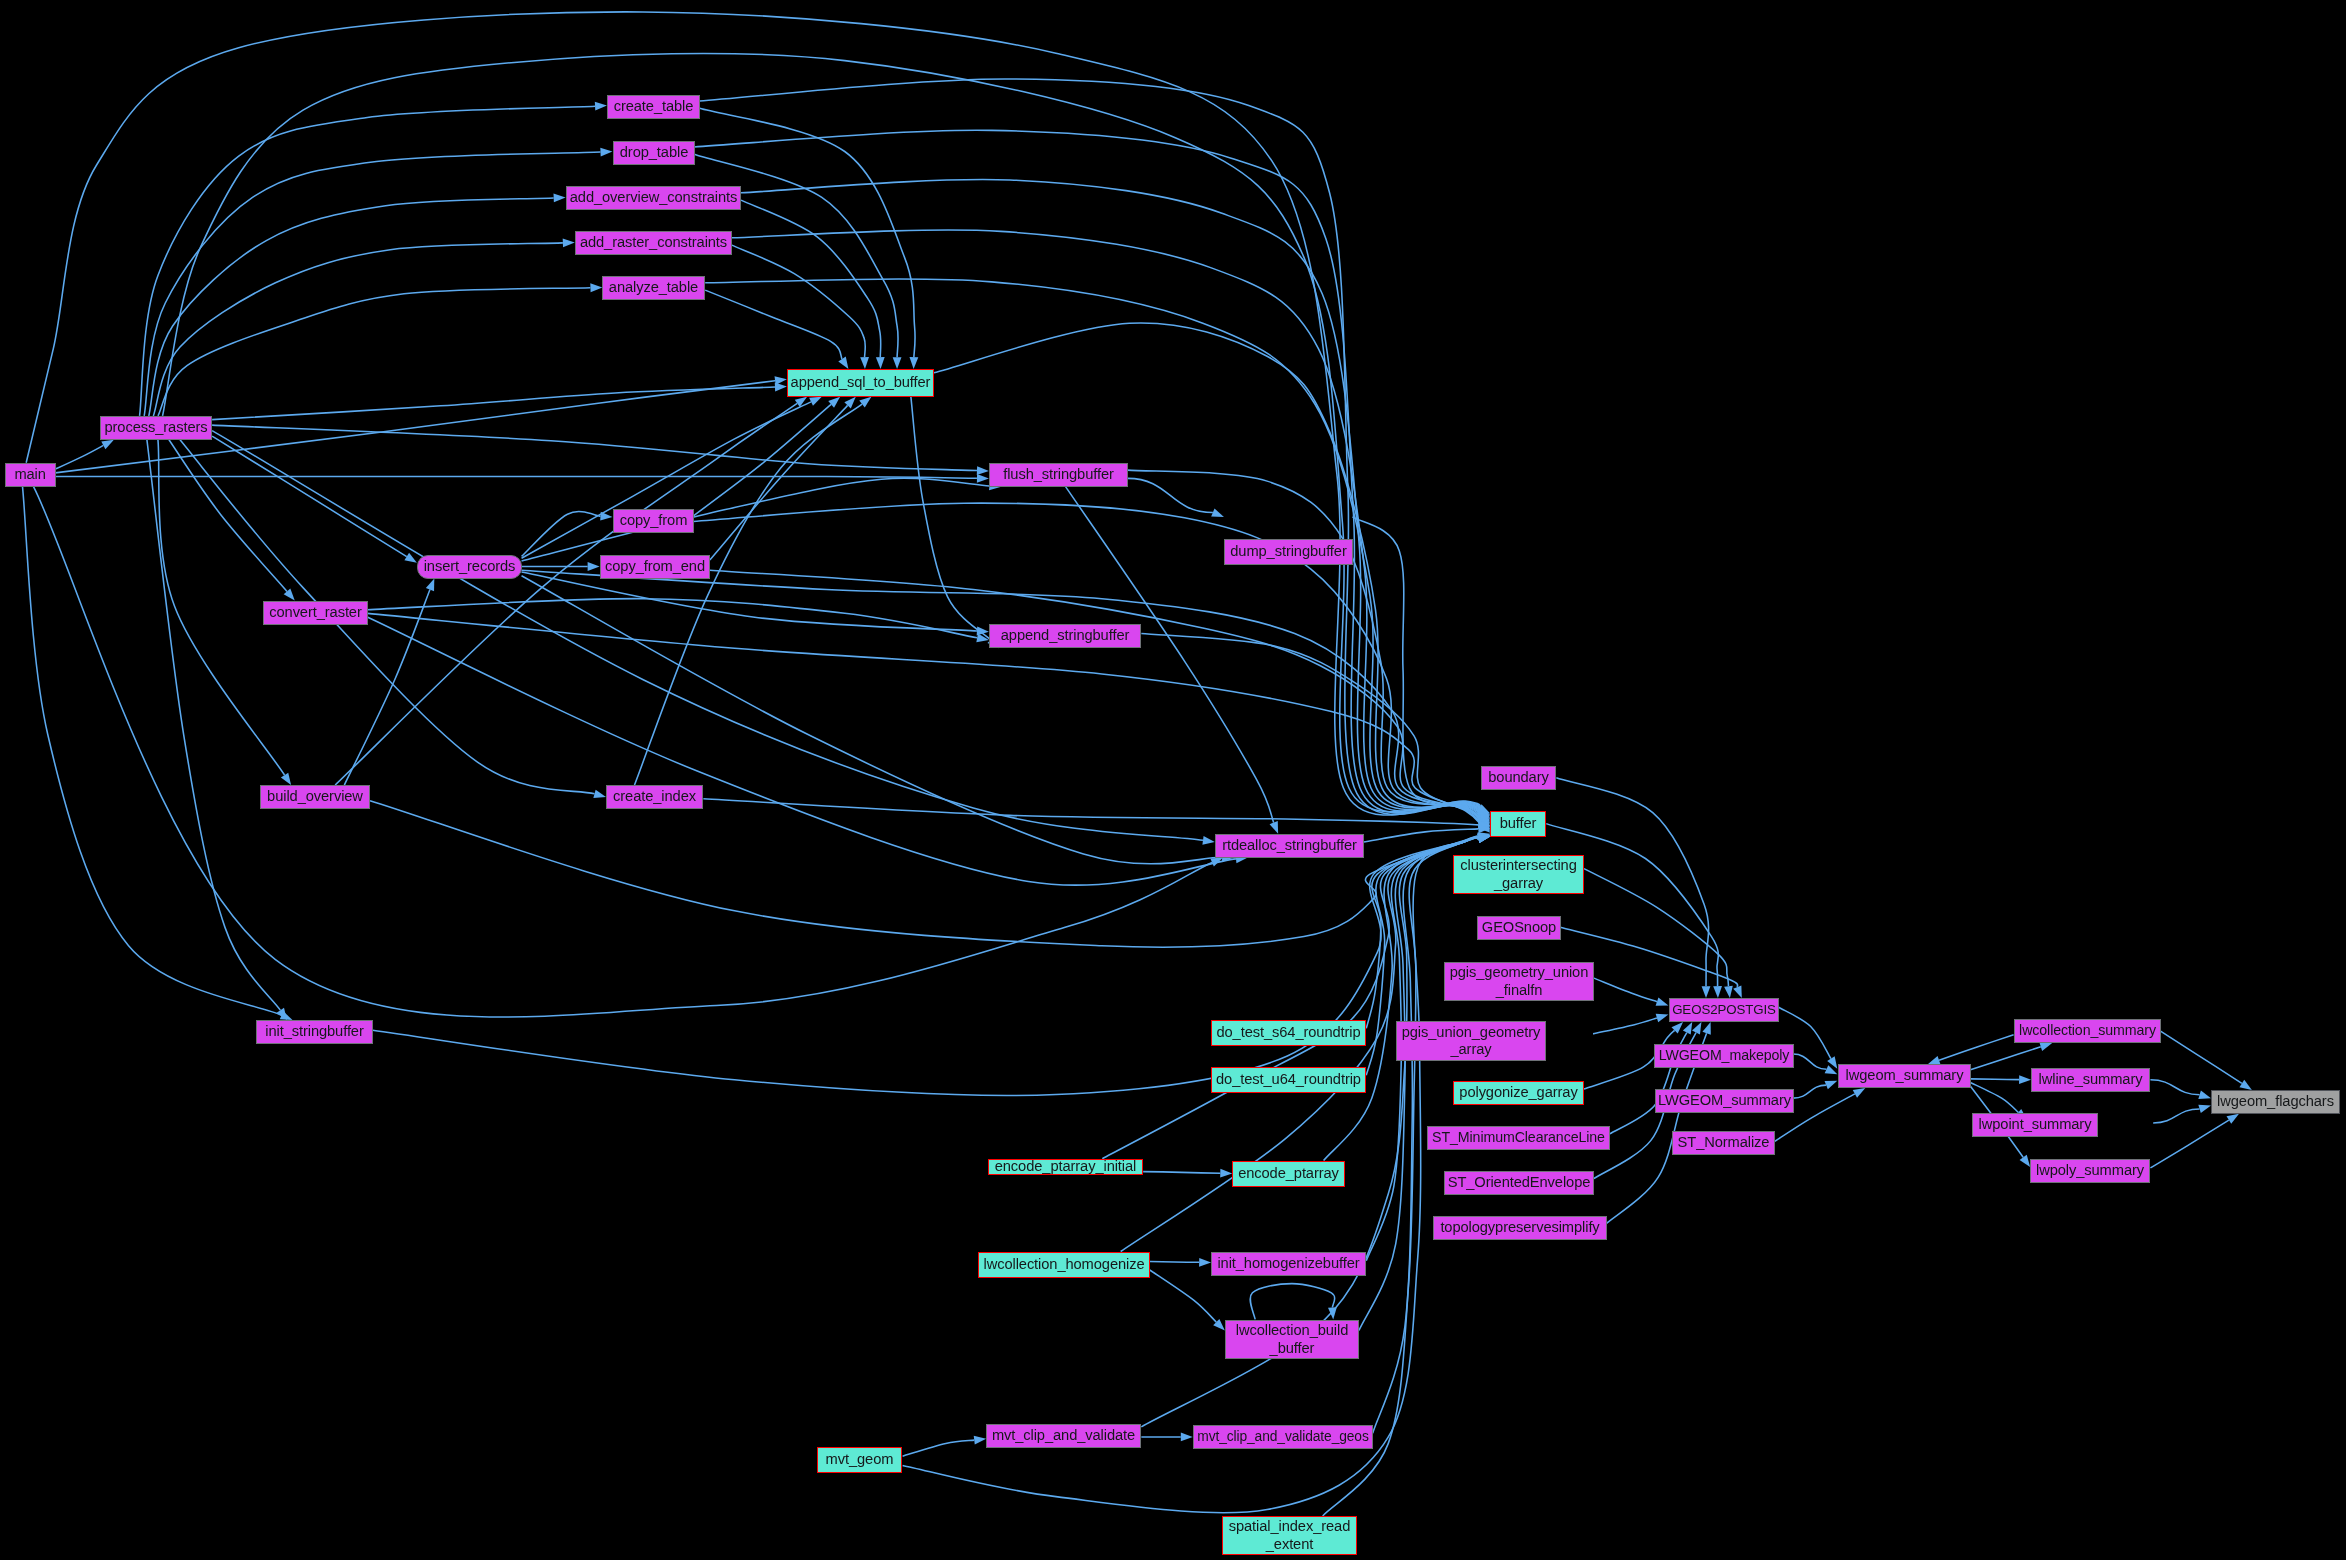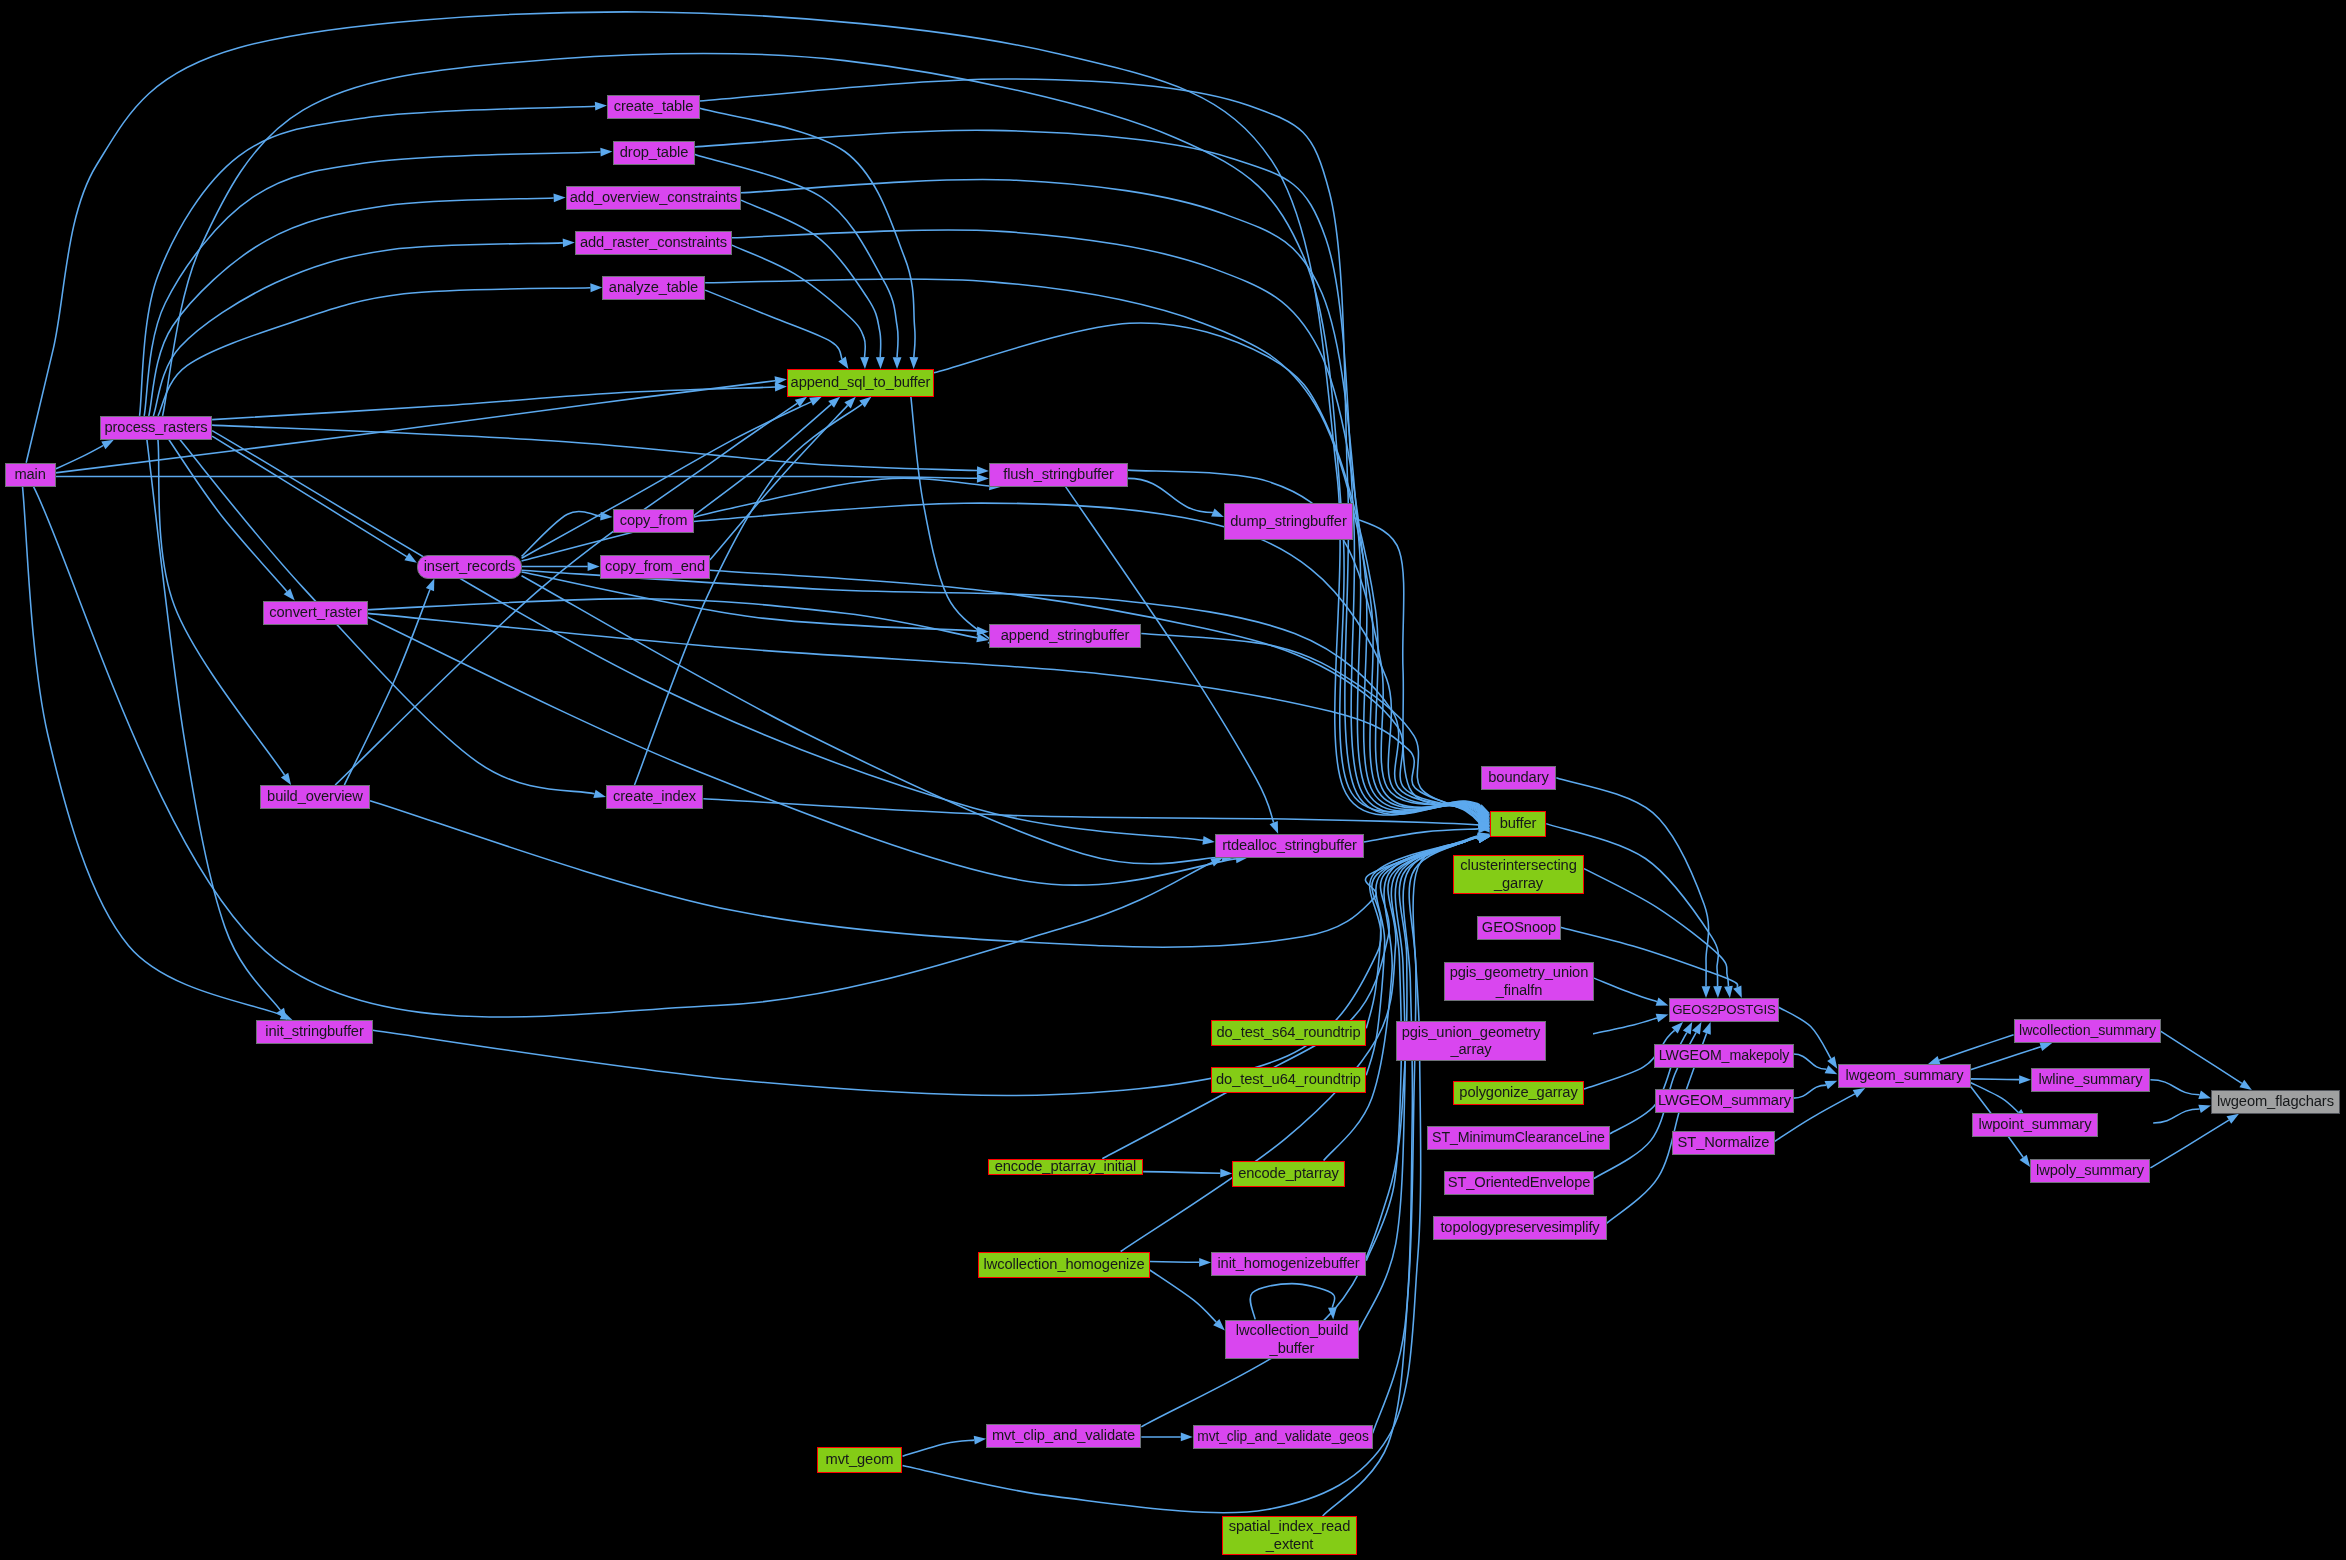--- a/index.html
+++ b/index.html
@@ -2,21 +2,21 @@
 <html style="font-size:14.7px"><head>
 <meta charset="utf-8">
 <style>
   html,body{margin:0;padding:0;background:#000;}
   #stage{position:relative;width:2346px;height:1560px;background:#000;overflow:hidden;
          font-family:"Liberation Sans","DejaVu Sans",sans-serif;}
   #wires{position:absolute;left:0;top:0;}
   .node{position:absolute;box-sizing:border-box;display:flex;align-items:center;justify-content:center;
         text-align:center;font-size:14.7px;line-height:17.4px;letter-spacing:-0.1px;color:#16181a;
         background:#d946ef;border:1.1px solid #6e7277;cursor:pointer;white-space:pre;}
-  .node.red{background:#84cc16;border:1.8px solid #ff0000;}
+  .node.red{background:#5eead4;border:1.8px solid #ff0000;}
   .node.root{background:#9fa0a1;border:1.1px solid #50535a;}
 </style>
 </head>
 <body>
 
 <div id="stage" style="width: 2346px; height: 1560px; background: rgb(0, 0, 0);">
   <svg id="wires" width="2346" height="1560" viewBox="0 0 2555 1699">
       <g>
         <path d="M60,511 C65.0,508.7 81.2,501.3 90,497 C98.8,492.7 108.8,487.1 112.5107570874882,485.0825403654474" fill="none" stroke="#5ca9ee" stroke-width="1.7"></path>
         <polygon points="124.0,479.0 114.8,489.3 110.3,480.8" fill="#5ca9ee"></polygon>
@@ -413,21 +413,21 @@
   <div id="nodelayer">
       <div class="node " style="left: 4.6px; top: 463px; width: 51px; height: 24px;"><span>main</span></div>
       <div class="node " style="left: 100px; top: 416px; width: 112px; height: 24px;"><span>process_rasters</span></div>
       <div class="node " style="left: 607px; top: 95px; width: 93px; height: 24px;"><span>create_table</span></div>
       <div class="node " style="left: 613px; top: 141px; width: 82px; height: 24px;"><span>drop_table</span></div>
       <div class="node " style="left: 566px; top: 186px; width: 175px; height: 24px;"><span>add_overview_constraints</span></div>
       <div class="node " style="left: 575px; top: 231px; width: 157px; height: 24px;"><span>add_raster_constraints</span></div>
       <div class="node " style="left: 602px; top: 276px; width: 103px; height: 24px;"><span>analyze_table</span></div>
       <div class="node red" style="left: 787px; top: 369px; width: 147px; height: 27.5px;"><span>append_sql_to_buffer</span></div>
       <div class="node " style="left: 989px; top: 463px; width: 139px; height: 24px;"><span>flush_stringbuffer</span></div>
-      <div class="node " style="left: 1224px; top: 503px; width: 129px; height: 37px;"><span>dump_stringbuffer</span></div>
+      <div class="node " style="left: 1224px; top: 539px; width: 129px; height: 26px;"><span>dump_stringbuffer</span></div>
       <div class="node " style="left: 613px; top: 509px; width: 81px; height: 24px;"><span>copy_from</span></div>
       <div class="node " style="left: 417px; top: 555px; width: 105px; height: 24px; border-radius: 11px;"><span>insert_records</span></div>
       <div class="node " style="left: 600px; top: 555px; width: 110px; height: 24px;"><span>copy_from_end</span></div>
       <div class="node " style="left: 263px; top: 601px; width: 105px; height: 24px;"><span>convert_raster</span></div>
       <div class="node " style="left: 989px; top: 624px; width: 152px; height: 24px;"><span>append_stringbuffer</span></div>
       <div class="node " style="left: 260px; top: 785px; width: 110px; height: 24px;"><span>build_overview</span></div>
       <div class="node " style="left: 606px; top: 785px; width: 97px; height: 24px;"><span>create_index</span></div>
       <div class="node " style="left: 256px; top: 1020px; width: 117px; height: 24px;"><span>init_stringbuffer</span></div>
       <div class="node " style="left: 1215px; top: 834px; width: 149px; height: 24px;"><span>rtdealloc_stringbuffer</span></div>
       <div class="node " style="left: 1481px; top: 766px; width: 75px; height: 24px;"><span>boundary</span></div>

